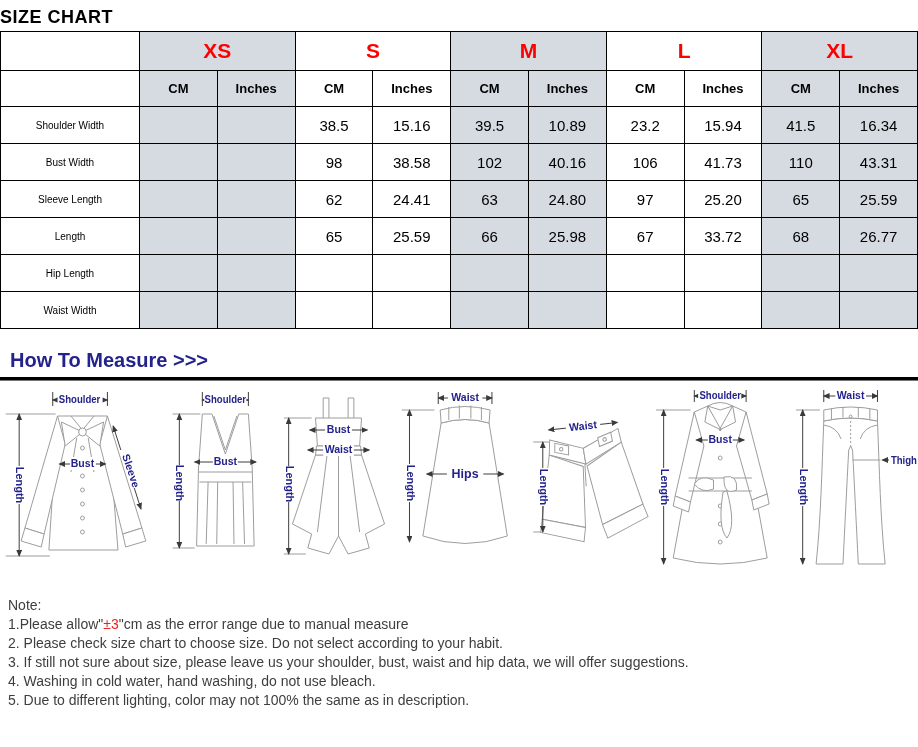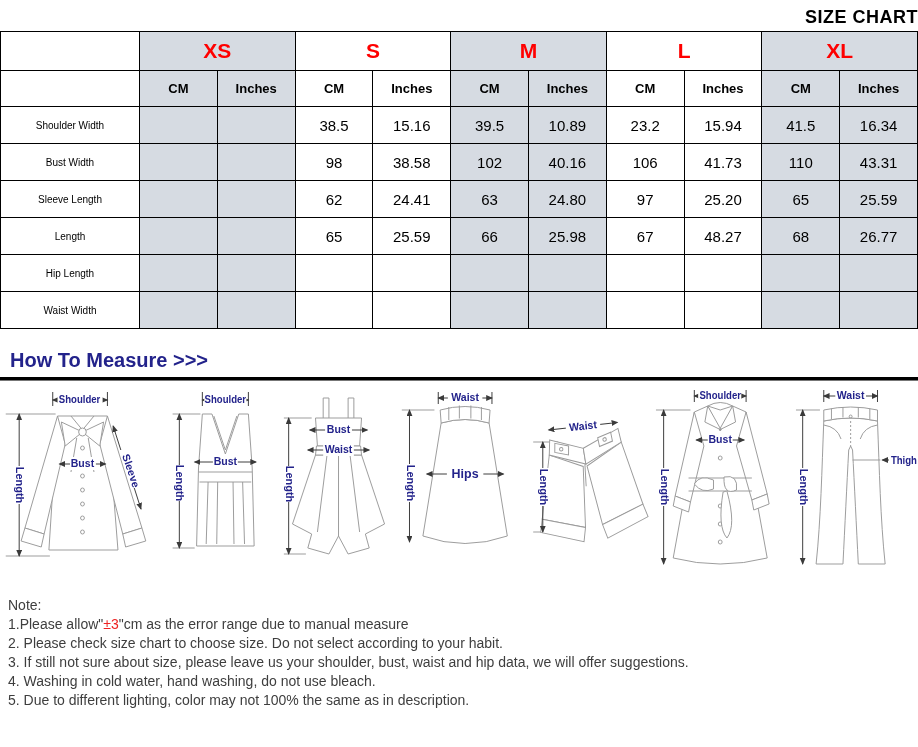--- a/index.html
+++ b/index.html
@@ -1,18 +1,18 @@
 <!DOCTYPE html>
 <html><head>
 <meta charset="utf-8">
 <style>
   html,body{margin:0;padding:0;background:#fff;}
   body{width:918px;height:747px;font-family:"Liberation Sans",sans-serif;color:#000;overflow:hidden;}
 
-  .title{height:31px;text-align:right;font-size:18px;font-weight:bold;letter-spacing:.5px;padding-top:7px;box-sizing:border-box;}
+  .title{height:31px;text-align:left;font-size:18px;font-weight:bold;letter-spacing:.5px;padding-top:7px;box-sizing:border-box;}
 
   table.sizes{border-collapse:collapse;width:918px;table-layout:fixed;}
   table.sizes col.c-label{width:139px;}
   table.sizes th,table.sizes td{border:1px solid #000;text-align:center;vertical-align:middle;padding:0;overflow:hidden;}
   tr.r-sizes th{height:38px;font-size:21px;font-weight:700;color:#ff0000;}
   tr.r-units th{height:35px;font-size:13px;font-weight:700;color:#000;}
   tr.data td{height:36px;font-size:15px;}
   tr.data td.lbl{font-size:10px;margin-left:28px;}
   tr.r-sizes th:nth-child(2),tr.r-sizes th:nth-child(4),tr.r-sizes th:nth-child(6),
   tr.r-units th:nth-child(2),tr.r-units th:nth-child(3),tr.r-units th:nth-child(6),
@@ -127,21 +127,21 @@
   </tr>
   <tr class="data">
     <td class="lbl">Length</td>
     <td></td>
         <td></td>
     <td>65</td>
         <td>25.59</td>
     <td>66</td>
         <td>25.98</td>
     <td>67</td>
-        <td>48.27</td>
+        <td>33.72</td>
     <td>68</td>
         <td>26.77</td>
   </tr>
   <tr class="data">
     <td class="lbl">Hip Length</td>
     <td></td>
         <td></td>
     <td></td>
         <td></td>
     <td></td>

